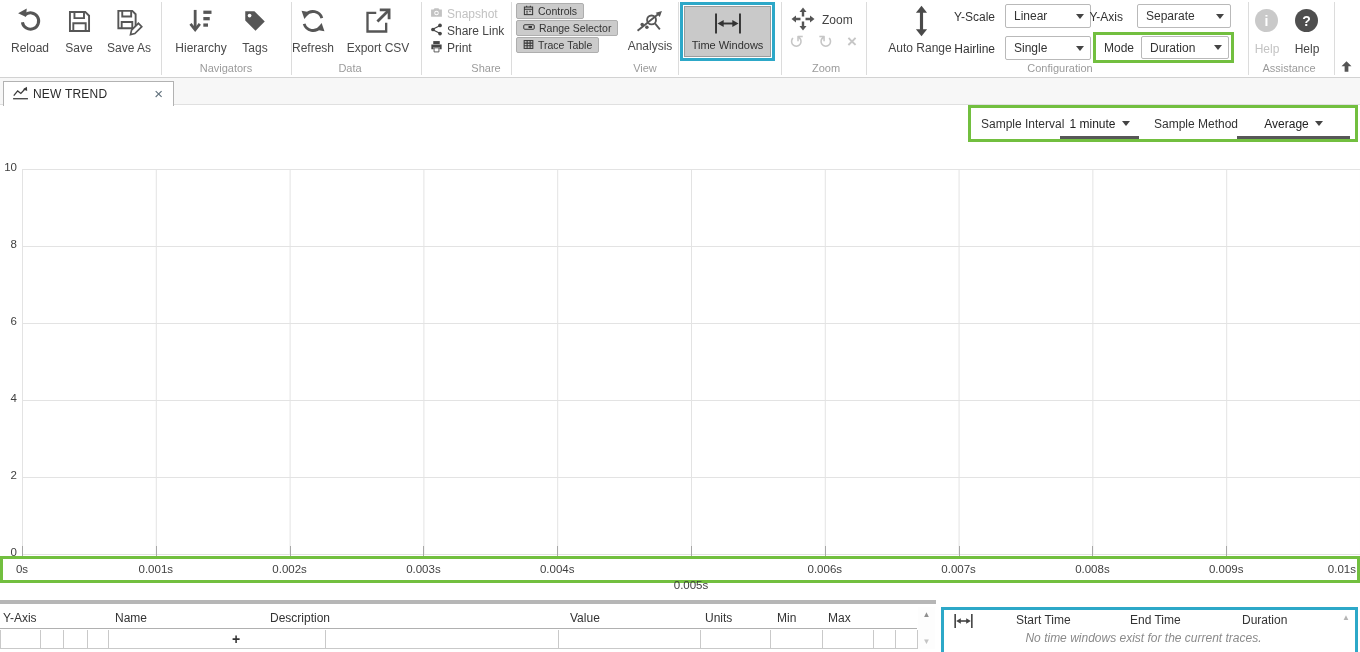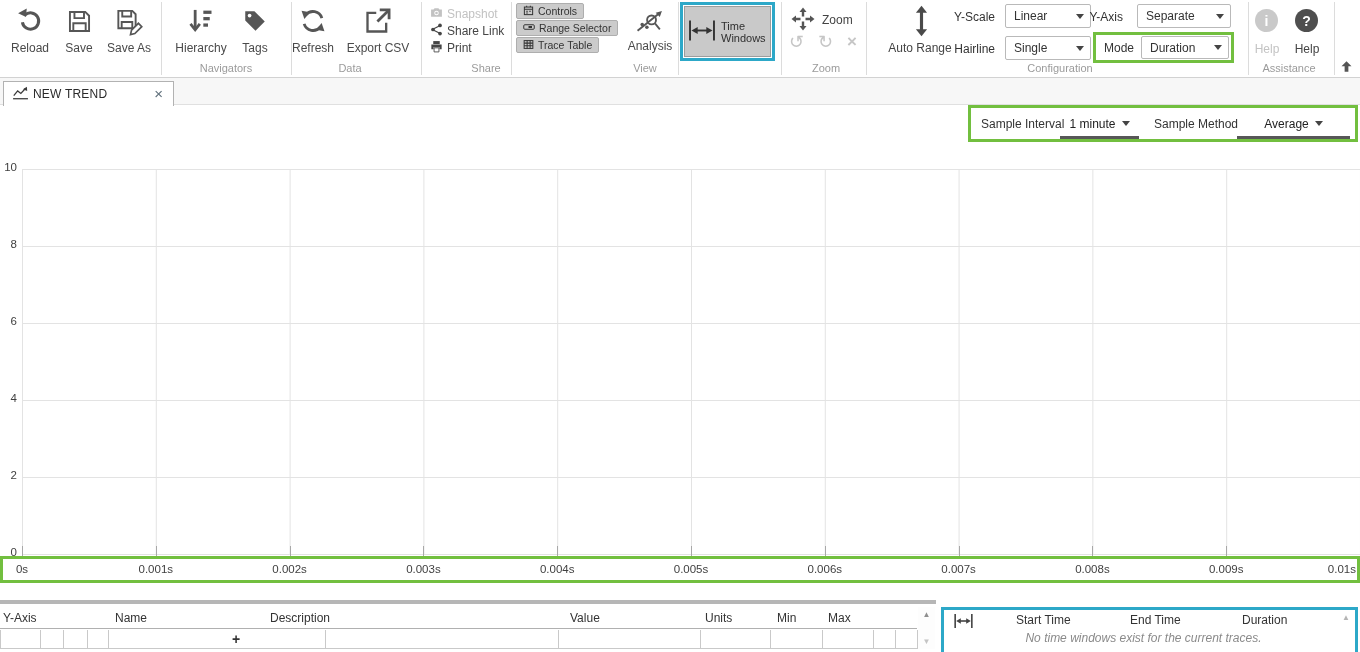--- a/index.html
+++ b/index.html
@@ -12,21 +12,21 @@
   .ribbon{position:absolute;left:0;top:0;width:1360px;height:78px;background:#fff;border-bottom:1px solid #d2d2d2;}
   .sep{position:absolute;top:2px;height:73px;width:1px;background:#dcdcdc;}
   .rbtn{position:absolute;top:5px;display:flex;flex-direction:column;align-items:center;gap:4px;color:#565656;cursor:pointer;}
   .rbtn .lbl{font-size:12px;color:#4a4a4a;white-space:nowrap;}
   .ricon{display:flex;align-items:center;justify-content:center;height:32px;}
   .glabel{position:absolute;top:62px;font-size:11px;color:#9b9b9b;text-align:center;white-space:nowrap;}
   .srow{position:absolute;display:flex;align-items:center;gap:4px;font-size:12px;color:#454545;cursor:pointer;white-space:nowrap;}
   .srow.dis{color:#c2c2c2;}
   .pill{position:absolute;display:inline-flex;align-items:center;gap:4px;background:#cbcbcb;border:1px solid #aeaeae;border-radius:2px;font-size:10.5px;color:#333;padding:0 6px;height:16px;cursor:pointer;white-space:nowrap;}
   .tw-outer{position:absolute;left:680px;top:2px;width:95px;height:59px;border:3px solid var(--cyan);background:#fff;padding:1px;cursor:pointer;}
-  .tw-inner{width:100%;height:100%;background:#c9c9c9;border:1px solid #9c9c9c;display:flex;align-items:center;justify-content:center;gap:2px;font-size:11px;color:#2f2f2f;}
+  .tw-inner{width:100%;height:100%;background:#c9c9c9;border:1px solid #9c9c9c;display:flex;flex-direction:column;align-items:center;justify-content:center;gap:2px;font-size:11px;color:#2f2f2f;}
   .zctl{position:absolute;font-size:18px;color:#c6c6c6;cursor:pointer;line-height:18px;}
   .sel{position:absolute;background:#fff;border:1px solid #b9b9b9;border-radius:2px;display:flex;align-items:center;justify-content:space-between;padding:0 6px 0 8px;font-size:12px;color:#333;cursor:pointer;}
   .caret{width:0;height:0;border-left:4px solid transparent;border-right:4px solid transparent;border-top:5px solid #444;flex:none;}
   .flabel{position:absolute;font-size:12px;color:#333;text-align:right;white-space:nowrap;}
   .modebox{position:absolute;left:1093px;top:32px;width:141px;height:31px;border:3px solid var(--green);display:flex;align-items:center;background:#fff;}
   .modebox .mlabel{font-size:12px;color:#333;margin-left:8px;}
   .modebox .sel{position:relative;margin-left:auto;margin-right:2px;width:88px;height:23px;}
   .circ{width:23px;height:23px;border-radius:50%;color:#fff;font-weight:bold;display:flex;align-items:center;justify-content:center;font-size:14px;cursor:pointer;}
   .circ.i{background:#c9c9c9;}
   .circ.q{background:#4f4f4f;}
@@ -332,21 +332,21 @@
     </div>
   </div>
 
   <div class="plot"></div>
   <div class="xaxisbox">
       <div class="xtick" style="left: 19px;">0s</div>
       <div class="xtick" style="left: 152.8px;">0.001s</div>
       <div class="xtick" style="left: 286.6px;">0.002s</div>
       <div class="xtick" style="left: 420.4px;">0.003s</div>
       <div class="xtick" style="left: 554.2px;">0.004s</div>
-      <div class="xtick" style="left: 688px;">0.005s</div>
+      <div class="xtick" style="left: 688px; margin-top: 16px;">0.005s</div>
       <div class="xtick" style="left: 821.8px;">0.006s</div>
       <div class="xtick" style="left: 955.6px;">0.007s</div>
       <div class="xtick" style="left: 1089.4px;">0.008s</div>
       <div class="xtick" style="left: 1223.2px;">0.009s</div>
       <div class="xtick last" style="left: 1357px;">0.01s</div>
     </div>
 
   <div class="splitter"></div>
 
   <span class="thead" style="left:3px">Y-Axis</span>

